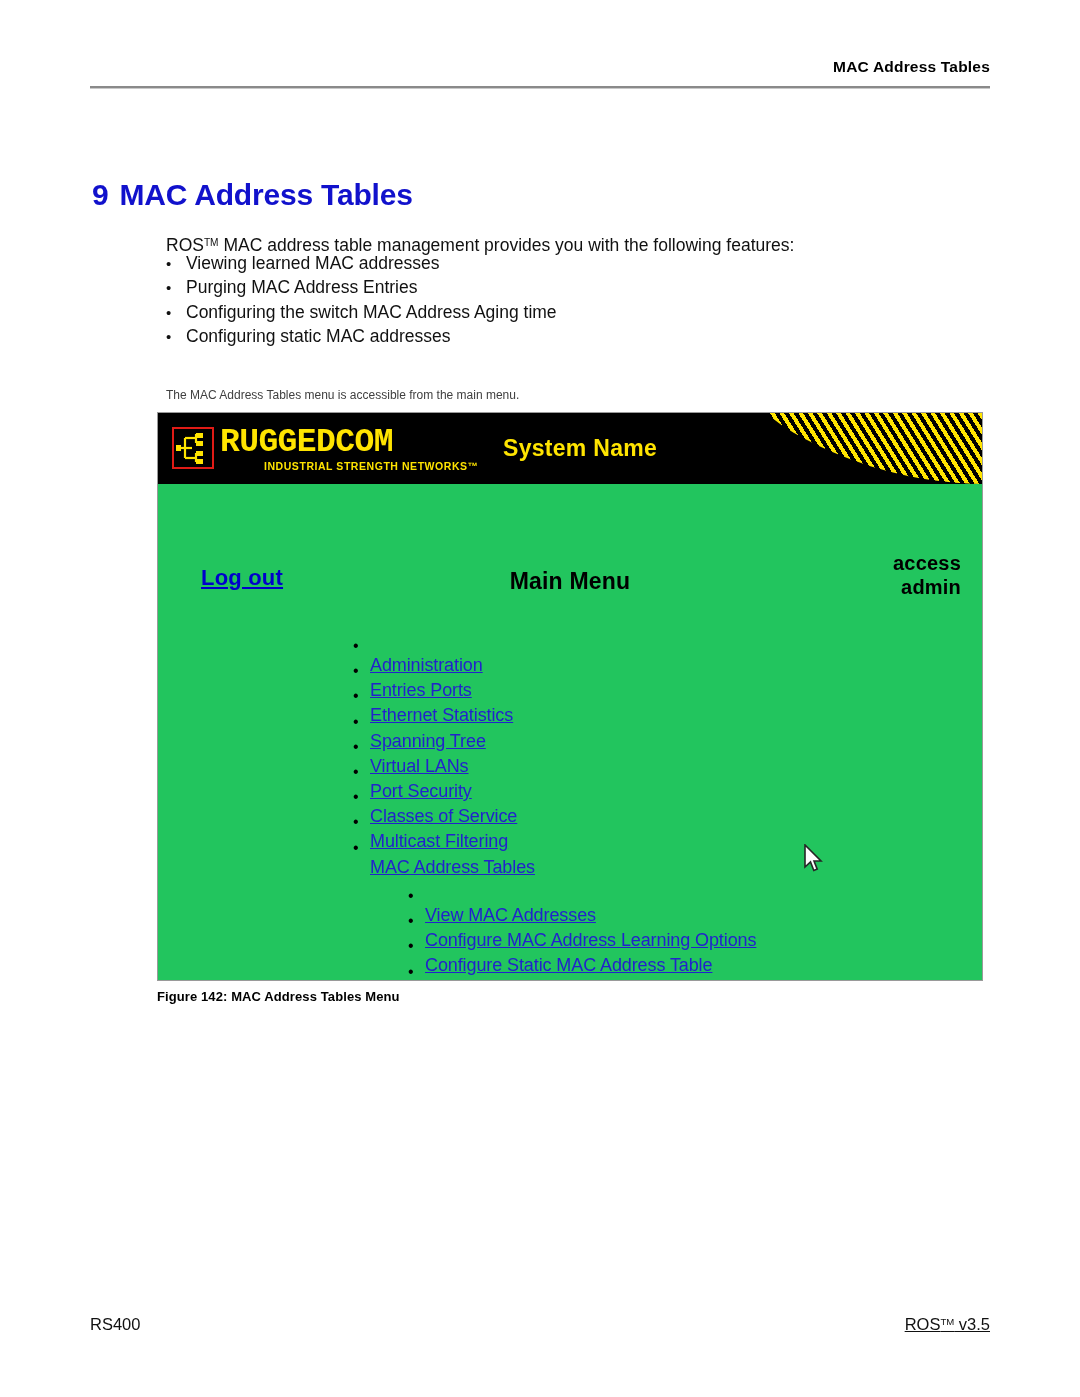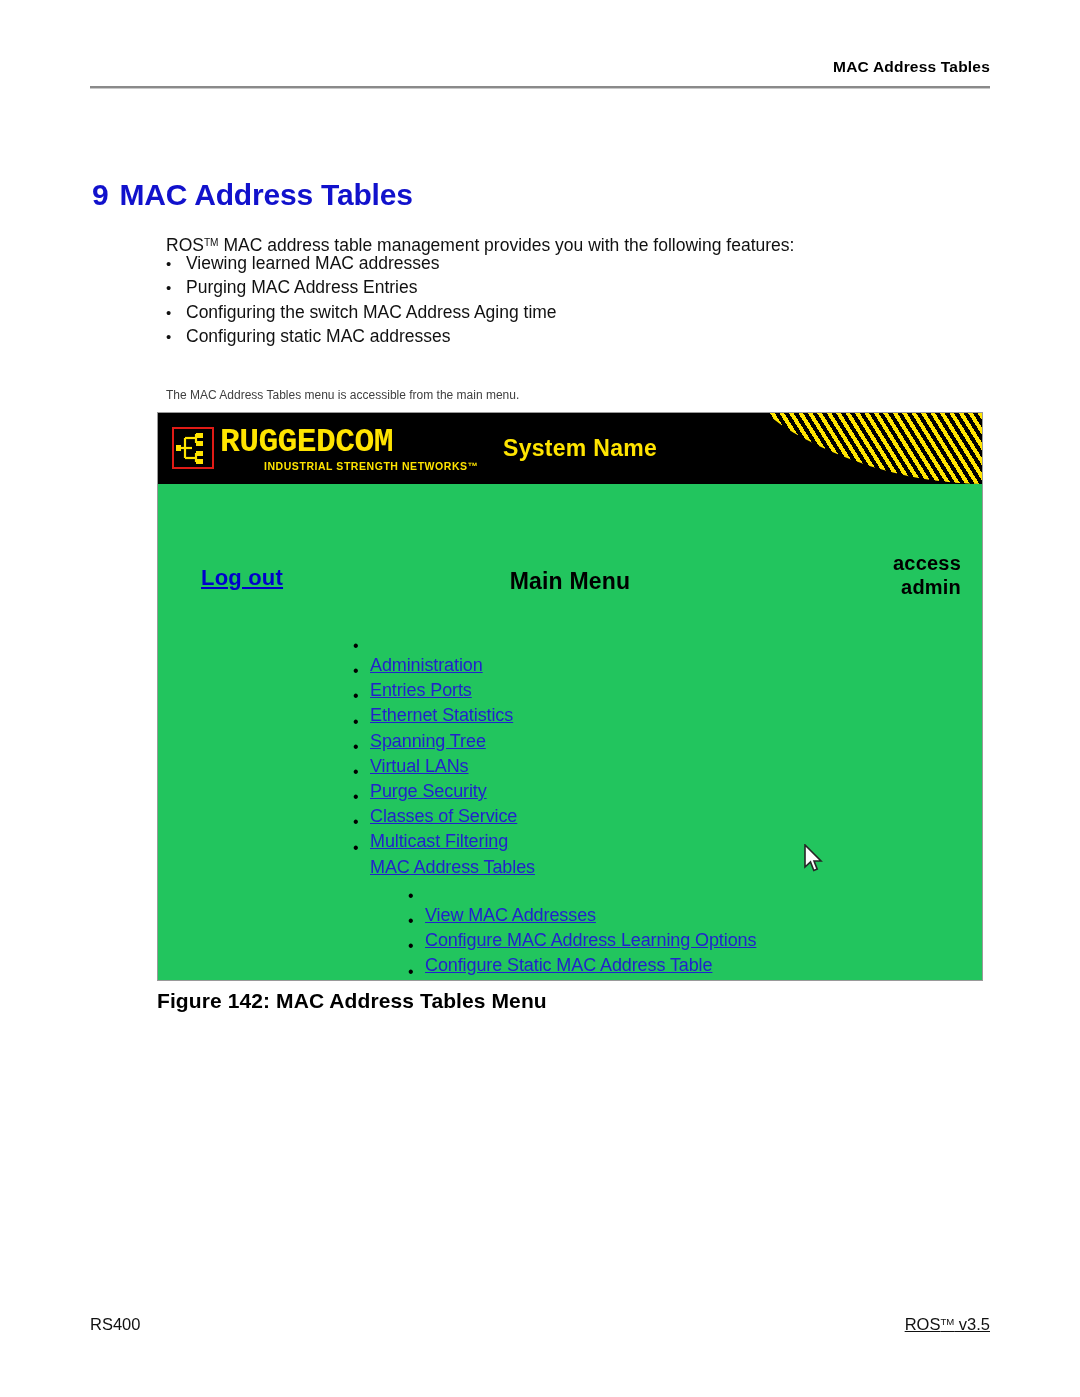--- a/index.html
+++ b/index.html
@@ -280,21 +280,21 @@
     width: 22px;
     height: 32px;
     pointer-events: none;
   }
 
   
   #figure-caption {
     position: absolute;
     left: 157px;
     top: 989px;
-    font-size: 21px;
+    font-size: 13px;
     font-weight: bold;
     color: #000;
     letter-spacing: 0.1px;
     white-space: nowrap;
   }
 
   
   #page-footer {
     position: absolute;
     left: 90px;
@@ -413,21 +413,21 @@
       <div class="ui-row">
         <span class="ui-bullet">•</span>
         <a class="ui-link">Spanning Tree</a>
       </div>
       <div class="ui-row">
         <span class="ui-bullet">•</span>
         <a class="ui-link">Virtual LANs</a>
       </div>
       <div class="ui-row">
         <span class="ui-bullet">•</span>
-        <a class="ui-link">Purge Security</a>
+        <a class="ui-link">Port Security</a>
       </div>
       <div class="ui-row">
         <span class="ui-bullet">•</span>
         <a class="ui-link">Classes of Service</a>
       </div>
       <div class="ui-row">
         <span class="ui-bullet">•</span>
         <a class="ui-link">Multicast Filtering</a>
       </div>
       <div class="ui-row">

